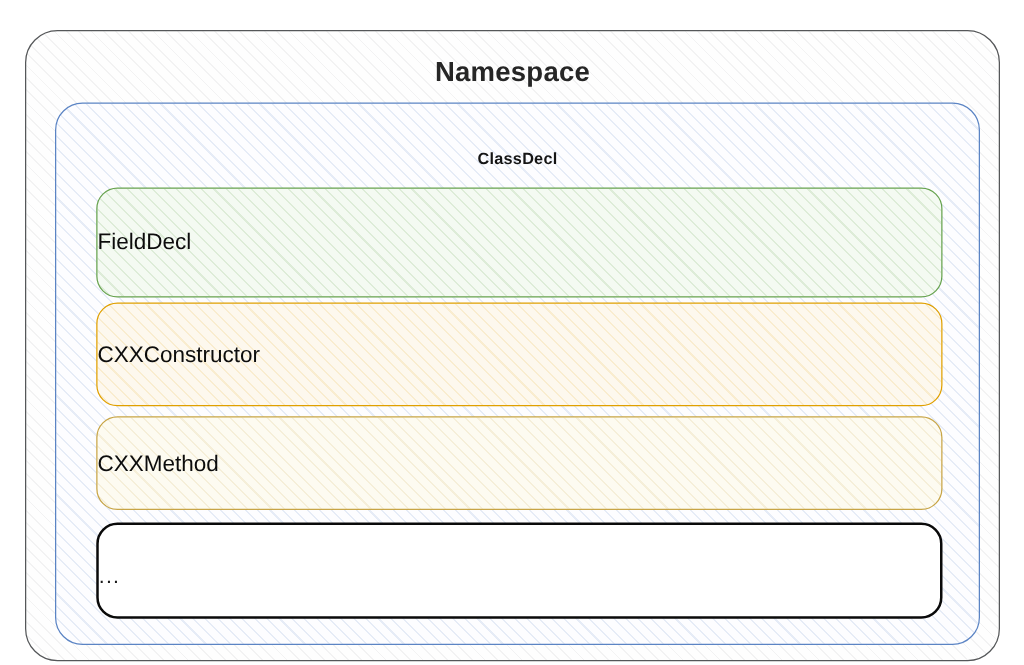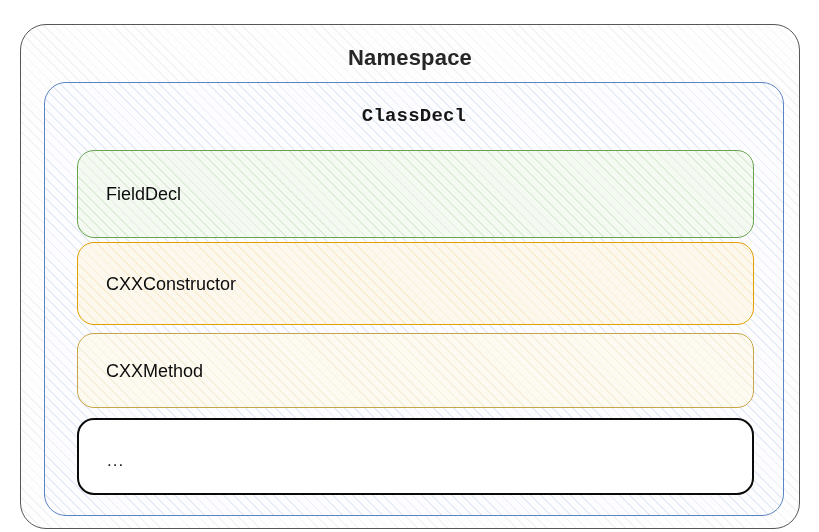--- a/index.html
+++ b/index.html
@@ -76,41 +76,40 @@
         rgba(255,255,255,0) 7px
       ),
       #fdfdff;
     overflow: hidden;
   }
 
   .cd-title {
     position: absolute;
     left: 0;
     right: 0;
-    top: 22px;
+    top: 36px;
     text-align: center;
-    font-size: 19px;
+    font-size: 13px;
     font-weight: bold;
     color: #151515;
     letter-spacing: 0.2px;
-    font-family: Liberation Mono, monospace;
   }
 
   
   .member {
     position: absolute;
     left: 32px;
     width: 677px;
     box-sizing: border-box;
     border-radius: 17px;
     overflow: hidden;
   }
   .member .label {
     position: absolute;
-    left: 28px;
+    left: 0;
     top: 50%;
     transform: translateY(-50%);
     font-size: 18px;
     color: #0c0c0c;
     white-space: nowrap;
   }
 
   
   .m-field {
     top: 67px;

